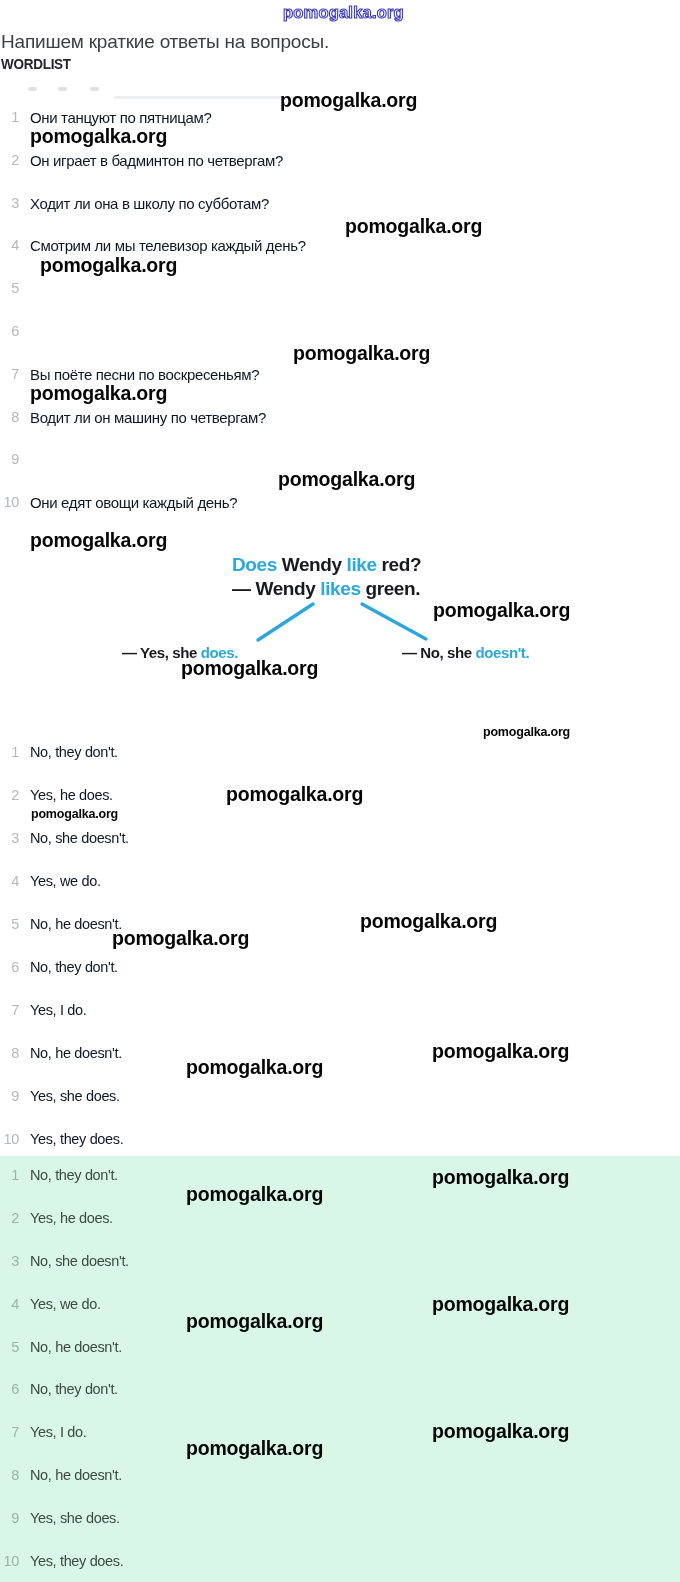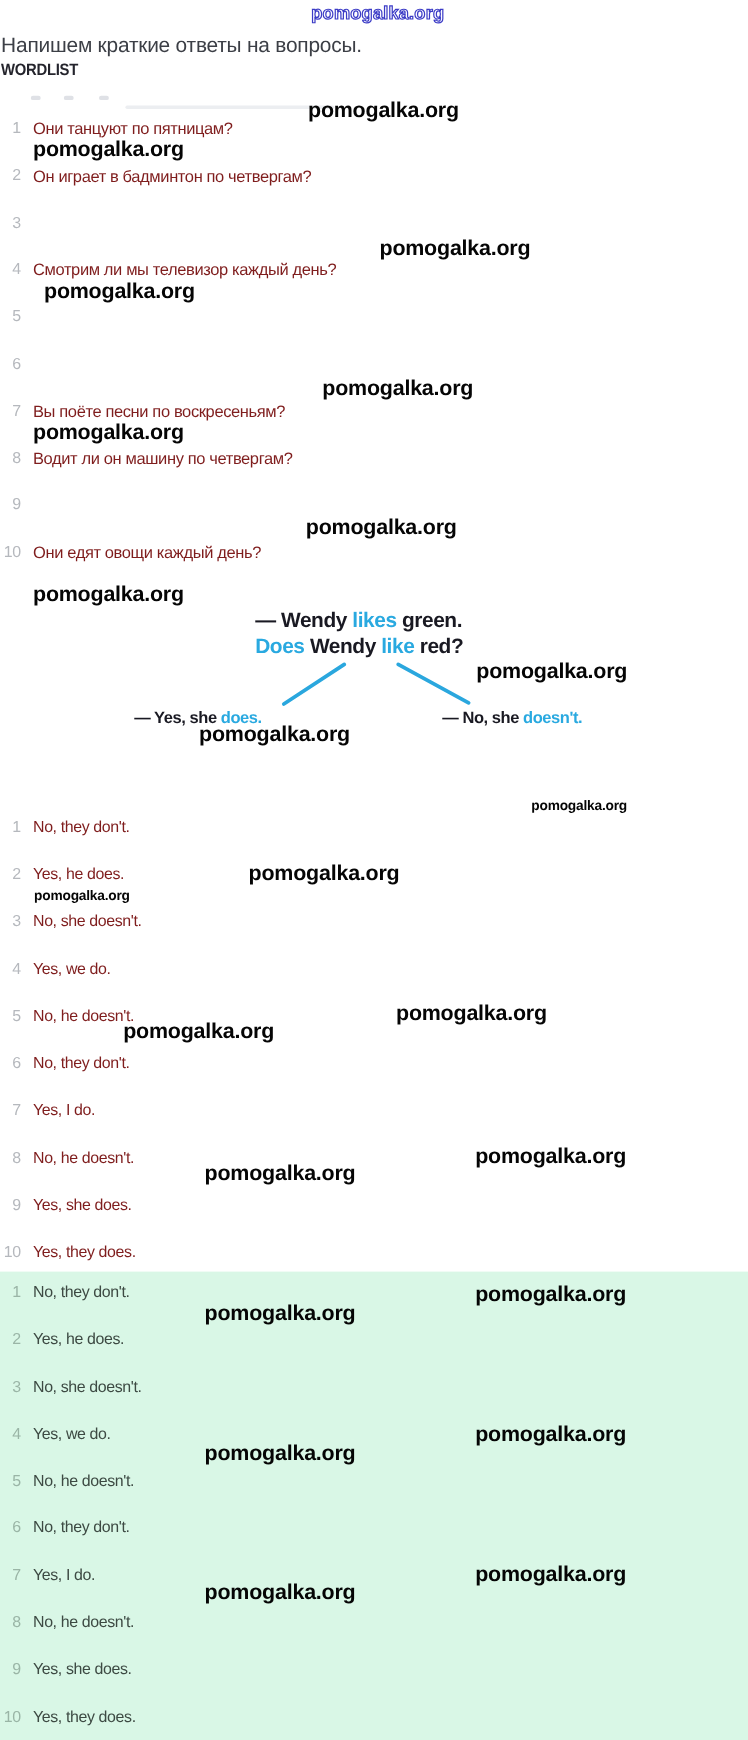--- a/index.html
+++ b/index.html
@@ -35,21 +35,21 @@
   .remnant.r4{left:114px;top:96px;width:190px;height:3px;background:#eceef1;}
 
   
   .list{position:absolute;left:0;width:680px;}
   .list.questions{top:106px;}
   .list.answers-white{top:741px;}
   .row{display:flex;align-items:flex-start;}
   .list.questions .row{height:42.8px;}
   .list.answers-white .row{height:43px;}
   .row .num{flex:none;width:19px;text-align:right;font-size:14.5px;color:#b5b8bd;padding-top:3px;letter-spacing:-0.3px;}
-  .row .txt{margin-left:11px;font-size:15px;color:#7f1d1d;padding-top:3px;letter-spacing:-0.35px;}
+  .row .txt{margin-left:11px;font-size:15px;color:#0f172a;padding-top:3px;letter-spacing:-0.35px;}
   .list.answers-white .row .txt{font-size:14.5px;}
 
   
   .green-block{position:absolute;left:0;top:1156px;width:680px;height:426px;background:#d9f7e6;}
   .list.answers-green{top:1164px;}
   .list.answers-green .row{height:42.9px;}
   .list.answers-green .row .num{color:#9ab5a6;}
   .list.answers-green .row .txt{font-size:14.5px;color:#3d4a43;}
 
   
@@ -89,20 +89,21 @@
     <div class="row">
         <span class="num">1</span>
         <span class="txt">Они танцуют по пятницам?</span>
       </div>
     <div class="row">
         <span class="num">2</span>
         <span class="txt">Он играет в бадминтон по четвергам?</span>
       </div>
     <div class="row">
         <span class="num">3</span>
+        <span class="txt">Ходит ли она в школу по субботам?</span>
       </div>
     <div class="row">
         <span class="num">4</span>
         <span class="txt">Смотрим ли мы телевизор каждый день?</span>
       </div>
     <div class="row">
         <span class="num">5</span>
       </div>
     <div class="row">
         <span class="num">6</span>
@@ -118,22 +119,22 @@
     <div class="row">
         <span class="num">9</span>
       </div>
     <div class="row">
         <span class="num">10</span>
         <span class="txt">Они едят овощи каждый день?</span>
       </div>
   </div>
 
   <div class="example">
+    <div><span class="accent">Does</span><span> Wendy </span><span class="accent">like</span><span> red?</span></div>
     <div><span>— Wendy </span><span class="accent">likes</span><span> green.</span></div>
-    <div><span class="accent">Does</span><span> Wendy </span><span class="accent">like</span><span> red?</span></div>
   </div>
 
   <svg class="branch-svg" width="200" height="48">
     <line x1="73" y1="4" x2="18" y2="40" stroke="#2aa7de" stroke-width="3.4" stroke-linecap="round"></line>
     <line x1="122" y1="4" x2="186" y2="39" stroke="#2aa7de" stroke-width="3.4" stroke-linecap="round"></line>
   </svg>
 
   <div class="ex-answer yes"><span>— Yes, she </span><span class="accent">does.</span></div>
   <div class="ex-answer no"><span>— No, she </span><span class="accent">doesn't.</span></div>
 

